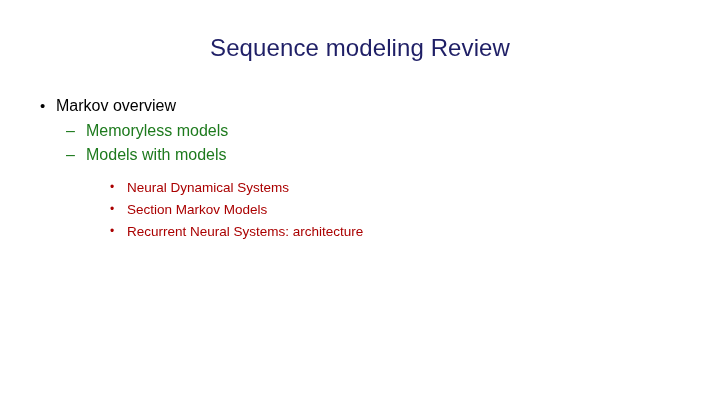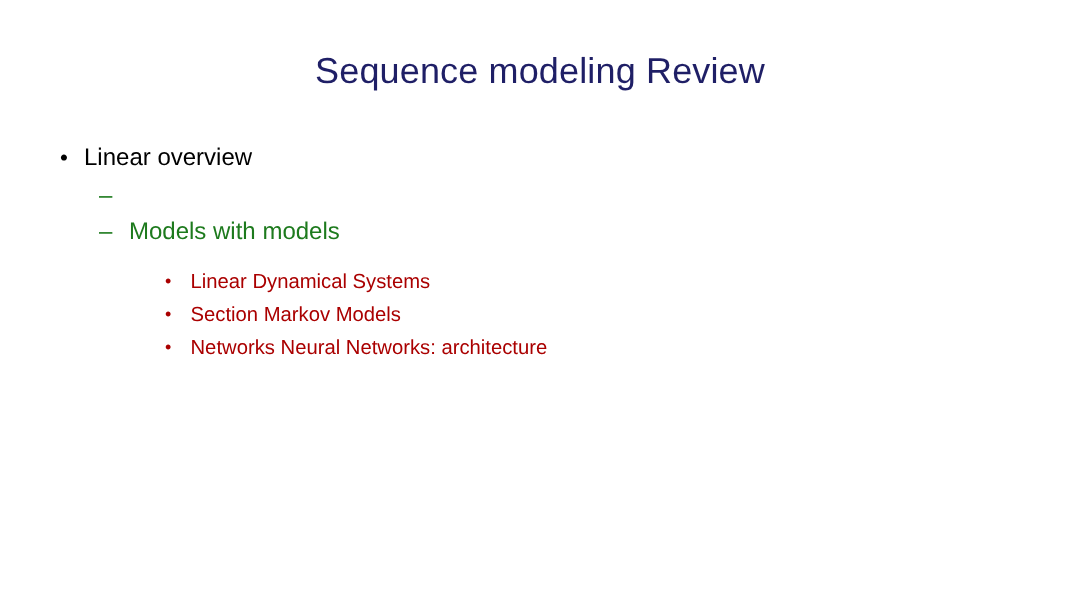--- a/index.html
+++ b/index.html
@@ -98,43 +98,44 @@
 <body>
 
 <div class="slide">
 
   <div class="slide-title">Sequence modeling Review</div>
 
   <div class="body-block">
 
     <div class="lvl1">
       <span class="bullet">•</span>
-      <span class="text">Linear overview</span>
+      <span class="text">Markov overview</span>
     </div>
 
     <div class="lvl2">
       <span class="bullet">–</span>
+      <span class="text">Memoryless models</span>
     </div>
 
     <div class="lvl2">
       <span class="bullet">–</span>
       <span class="text">Models with models</span>
     </div>
 
     <div class="spacer-3"></div>
 
     <div class="lvl3">
       <span class="bullet">•</span>
-      <span class="text">Linear Dynamical Systems</span>
+      <span class="text">Neural Dynamical Systems</span>
     </div>
 
     <div class="lvl3">
       <span class="bullet">•</span>
       <span class="text">Section Markov Models</span>
     </div>
 
     <div class="lvl3">
       <span class="bullet">•</span>
-      <span class="text">Networks Neural Networks: architecture</span>
+      <span class="text">Recurrent Neural Systems: architecture</span>
     </div>
 
   </div>
 </div>
 
 </body></html>

